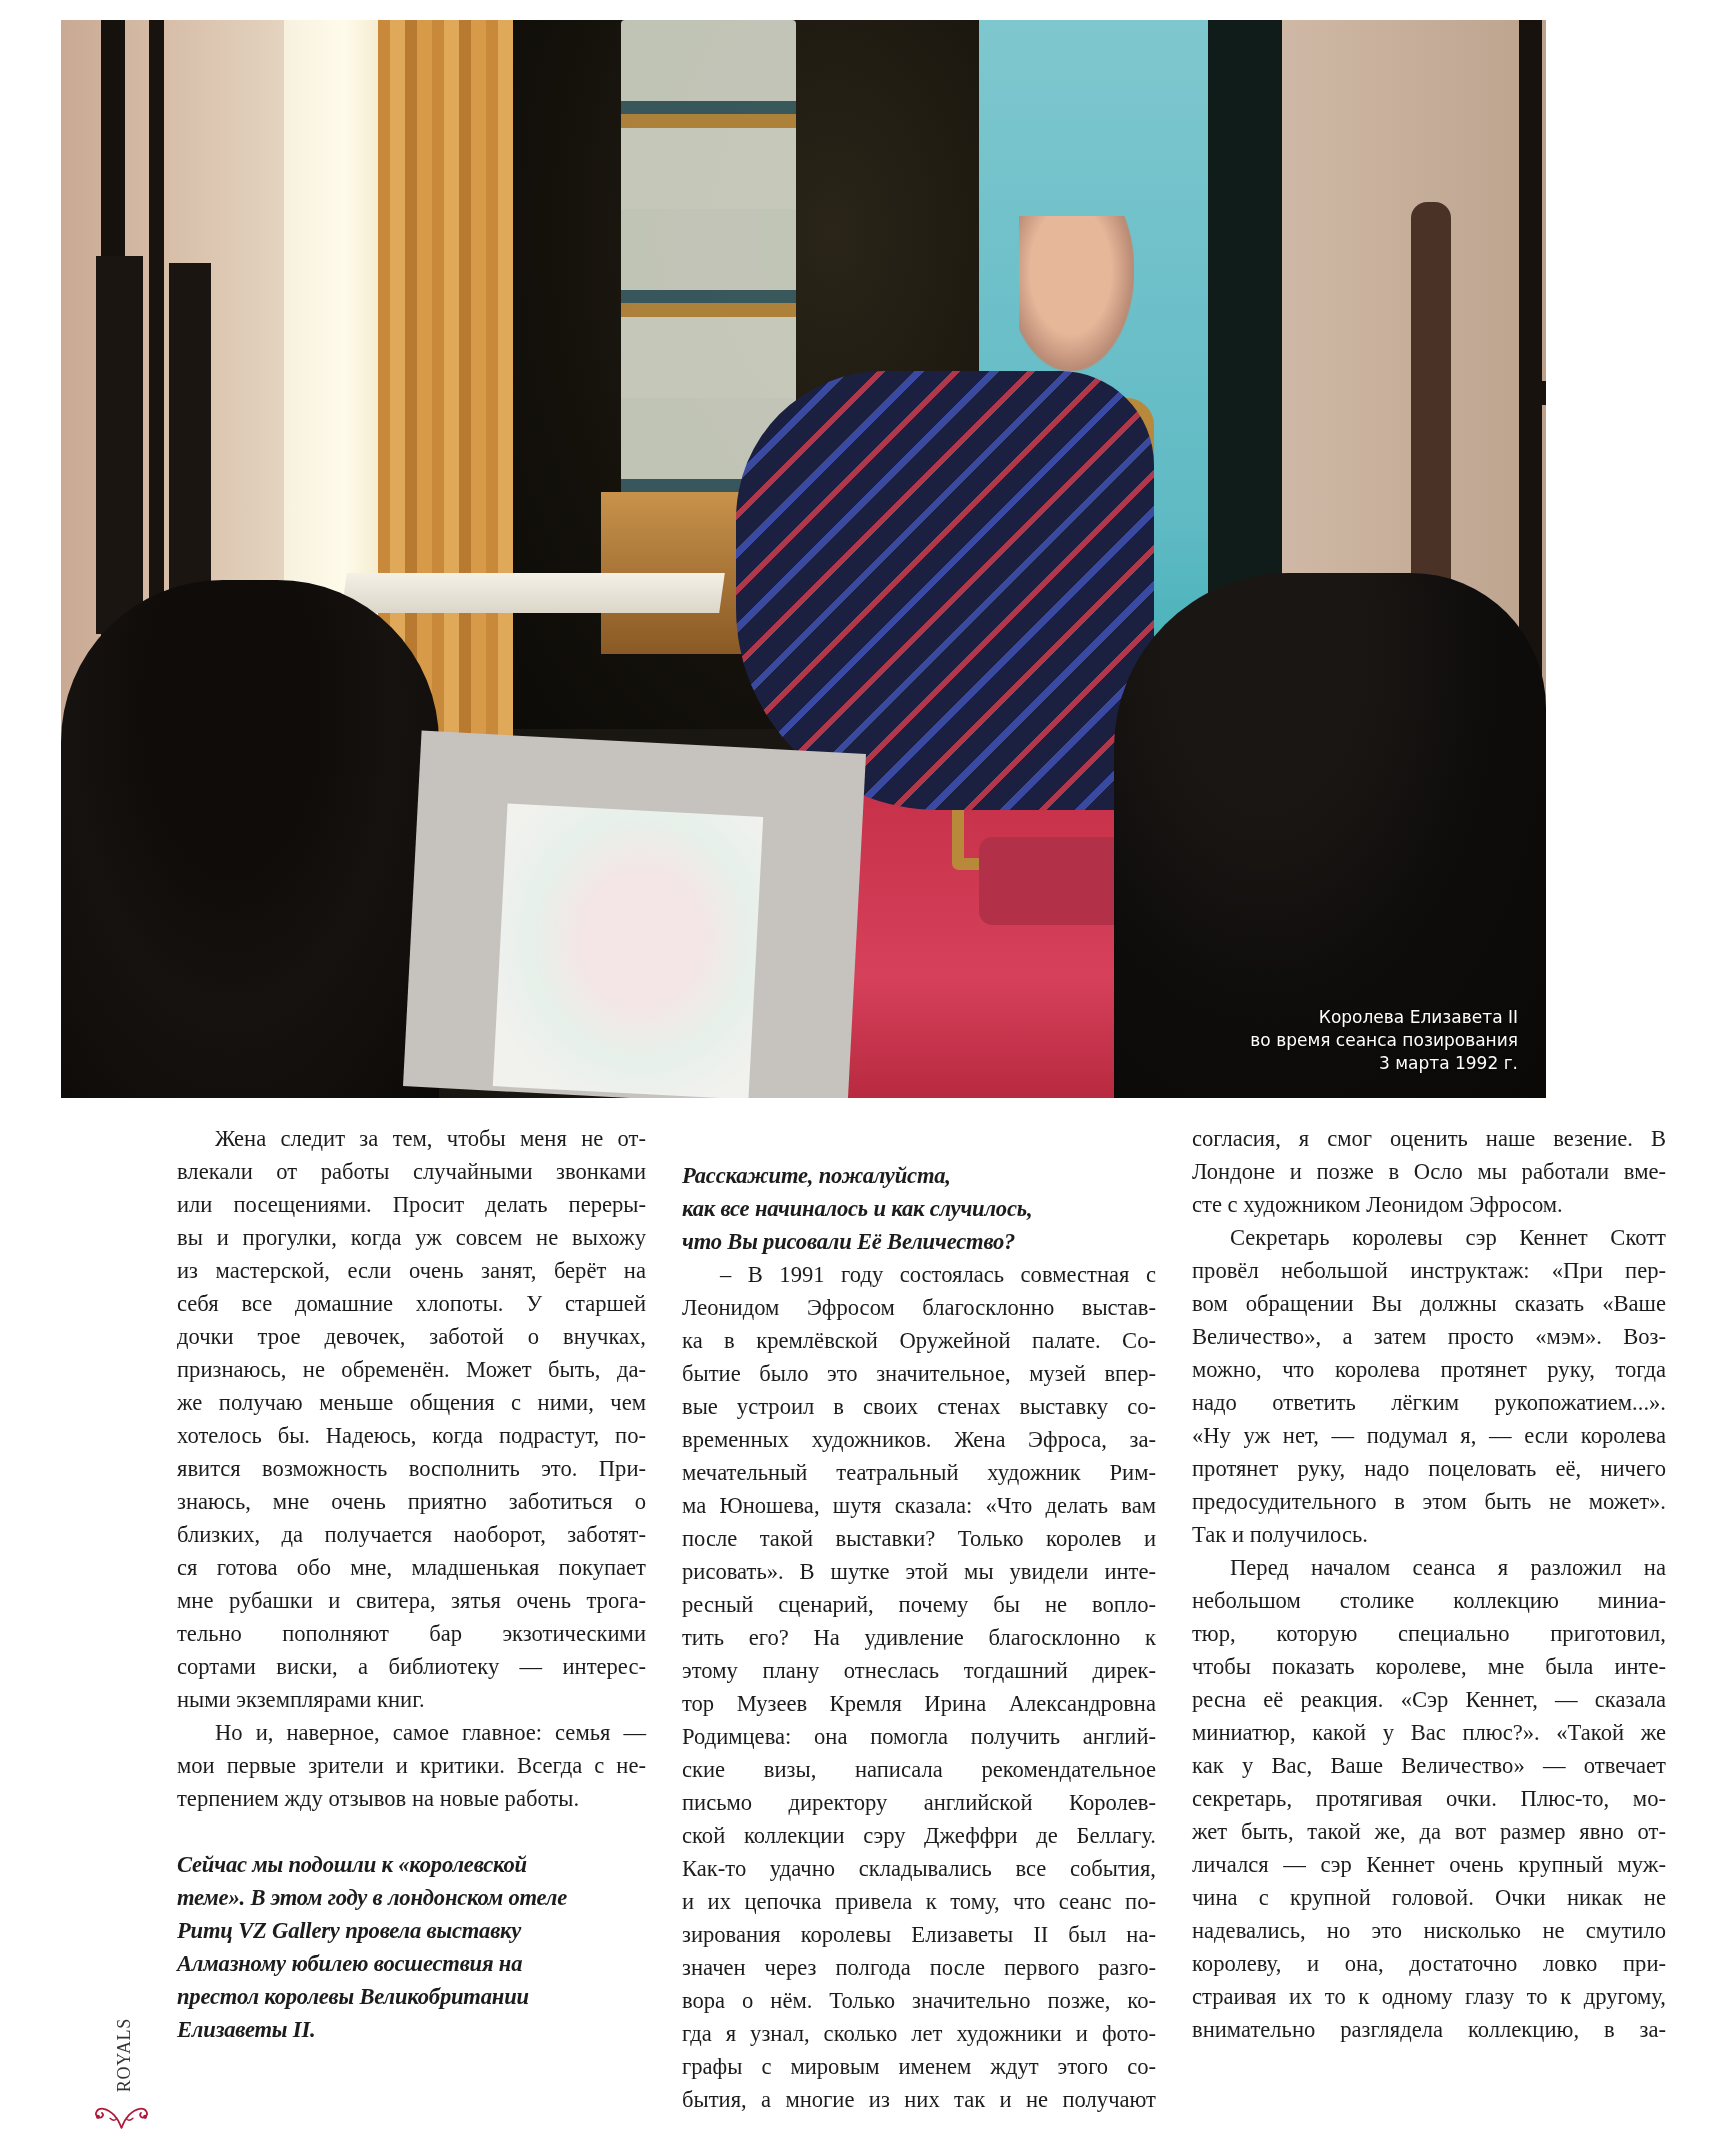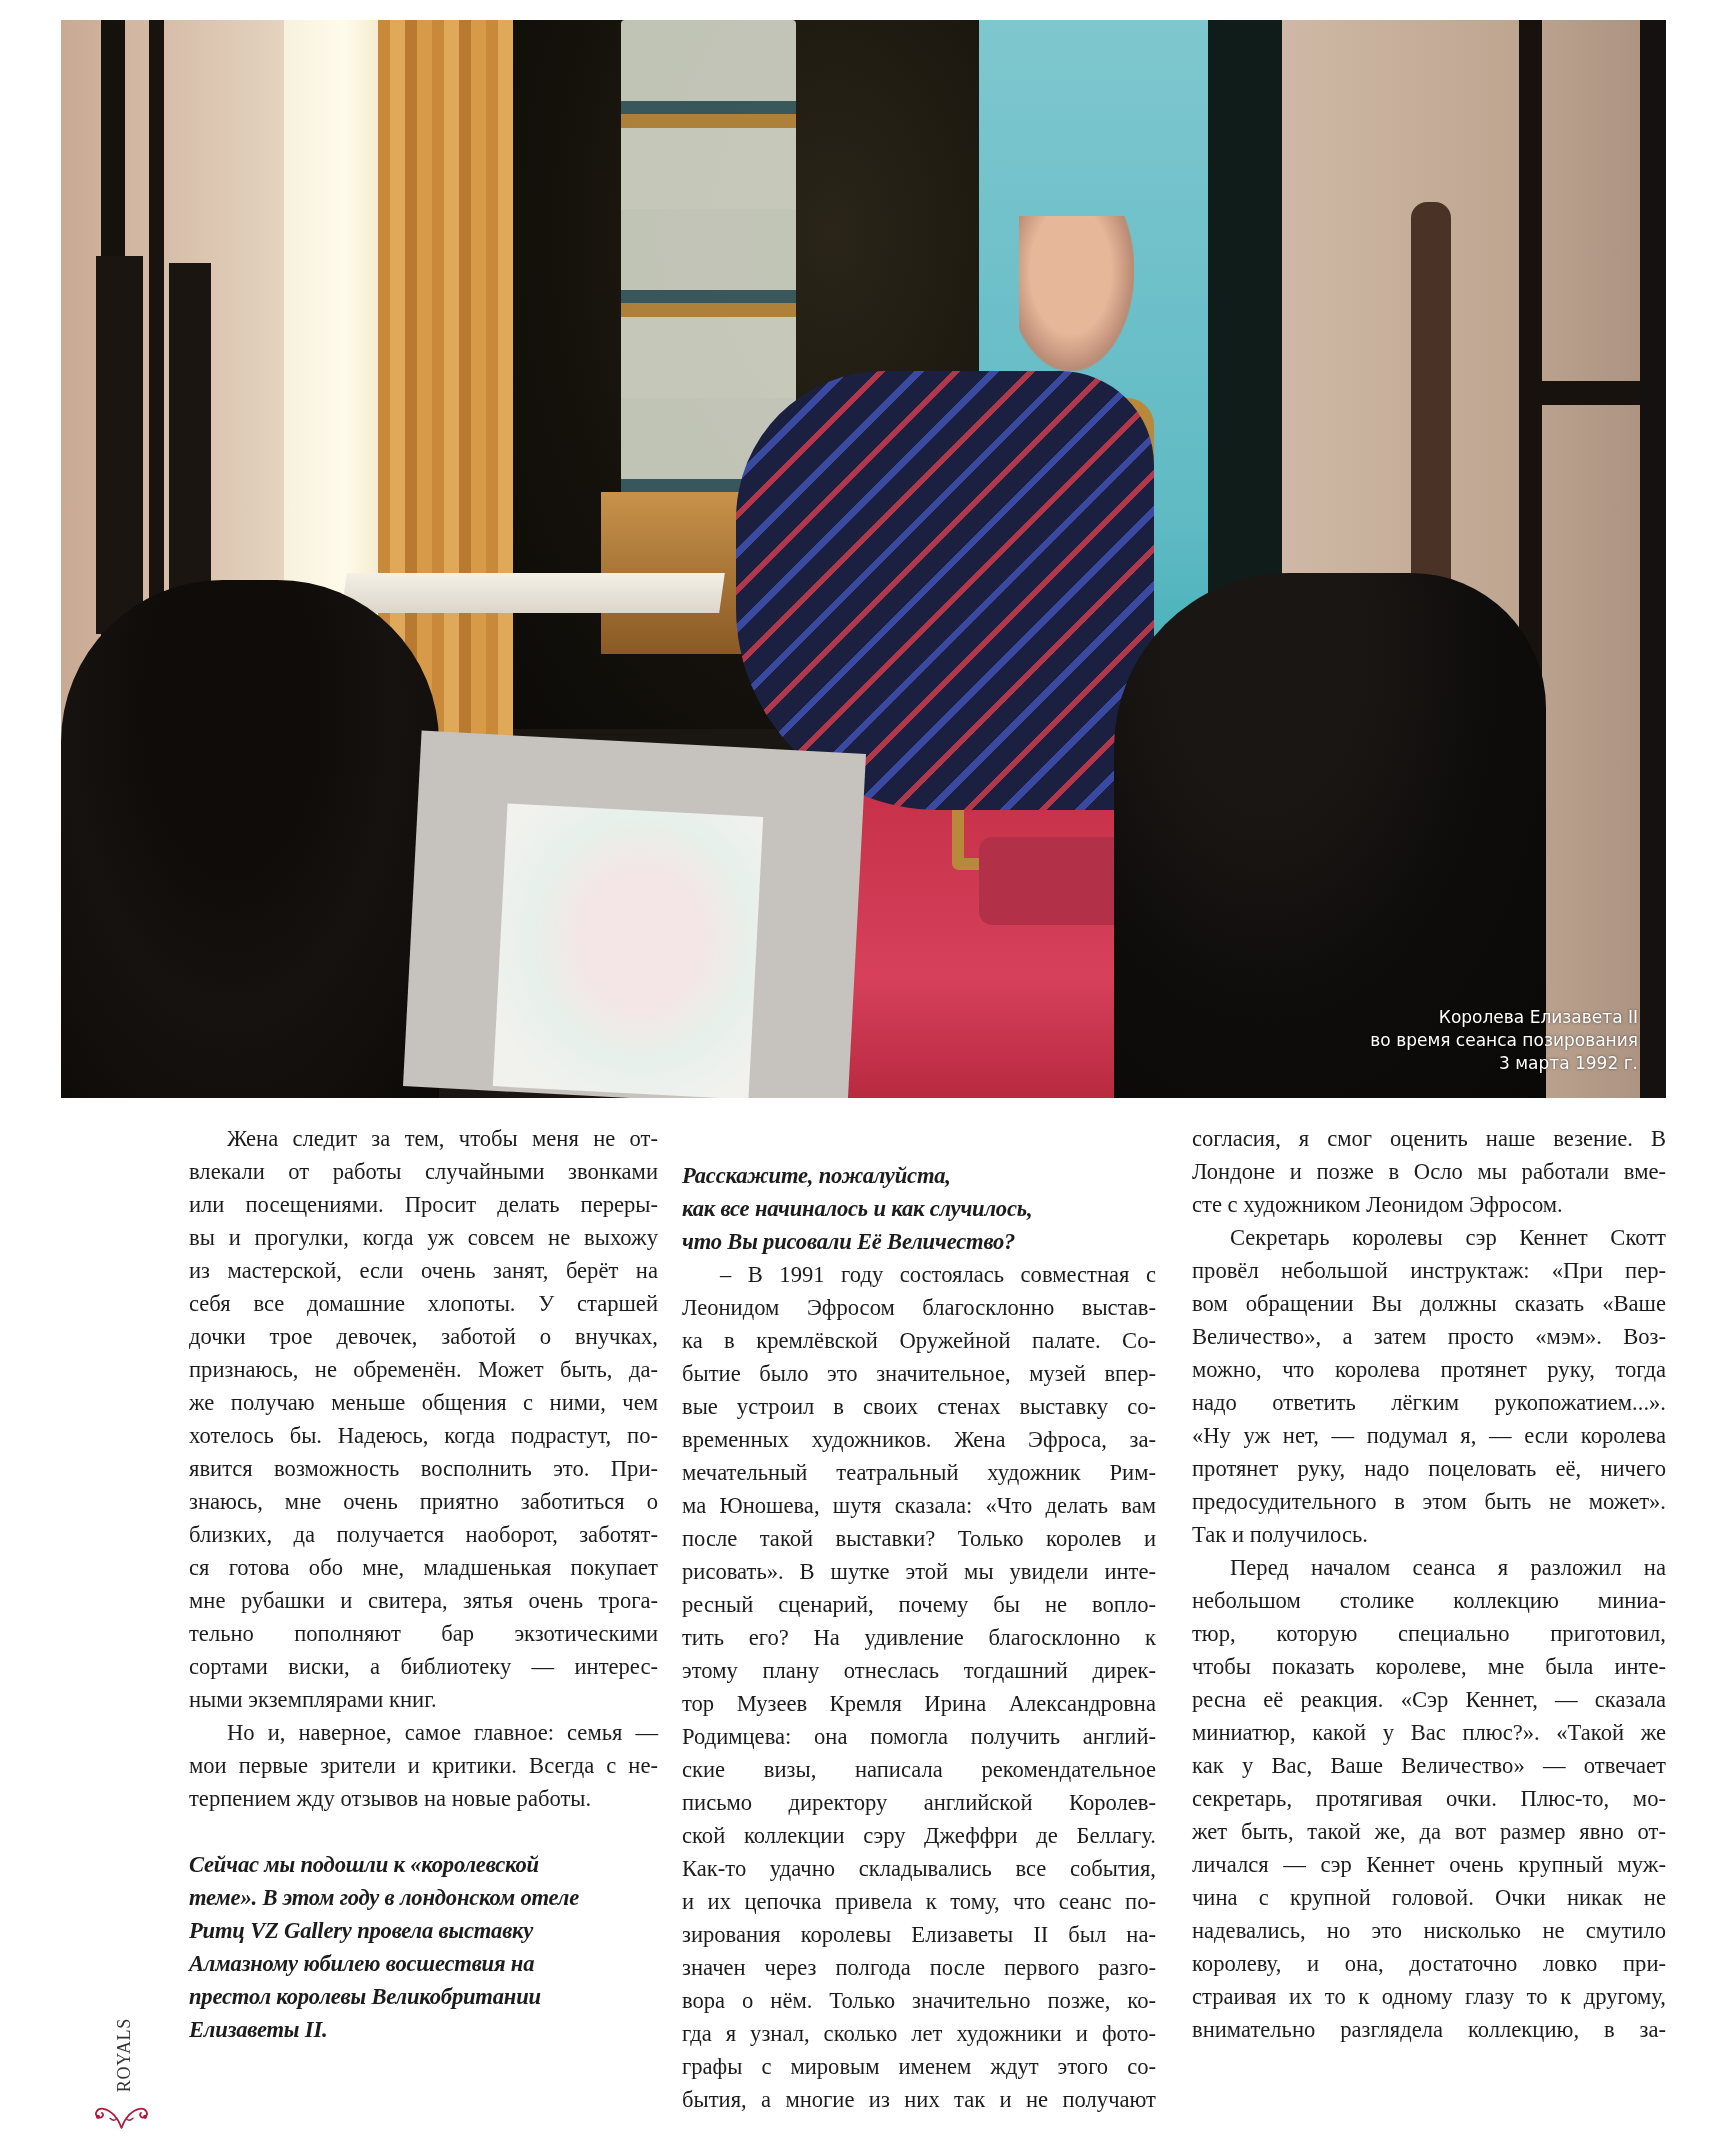--- a/index.html
+++ b/index.html
@@ -1,20 +1,20 @@
 <!DOCTYPE html>
 <html style="font-size:10.8px"><head>
 <meta charset="utf-8">
 <style>
   html, body { margin: 0; padding: 0; background: #ffffff; }
   body { width: 1728px; height: 2140px; position: relative; overflow: hidden;
          font-family: "Liberation Serif", "DejaVu Serif", serif; color: #1c1c1c; }
 
   
-  .photo { position: absolute; left: 61px; top: 19.6px; width: 1605px; height: 1078px;
+  .photo { position: absolute; left: 61px; top: 19.6px; width: 1485px; height: 1078px;
            overflow: hidden; background: #1a1612; }
   .photo .layer { position: absolute; }
   .ph-left-wall { left: 0; top: 0; width: 317px; height: 1078px;
       background: linear-gradient(90deg, #c9a993 0%, #d9c2ad 40%, #efe4d2 100%); }
   .ph-window { left: 223px; top: 0; width: 101px; height: 742px;
       background: linear-gradient(90deg, #f7f1de, #fffbea 60%, #f3e9cc); }
   .ph-easel-l1 { left: 40px; top: 0; width: 24px; height: 675px; background: #15110d; }
   .ph-easel-l2 { left: 88px; top: 0; width: 15px; height: 742px; background: #18130f; }
   .ph-easel-l3 { left: 35px; top: 236px; width: 47px; height: 378px; background: #1a1511; }
   .ph-easel-l4 { left: 108px; top: 243px; width: 42px; height: 378px; background: #1a1511; }
@@ -64,21 +64,21 @@
   .ph-table { left: 283px; top: 553px; width: 378px; height: 40px;
       background: linear-gradient(180deg, #f4f0e6, #dcd6ca); transform: skewX(-8deg); }
 
   .caption { position: absolute; right: 28px; bottom: 23px; text-align: right;
       font-family: "DejaVu Sans", "Liberation Sans", sans-serif; font-size: 17px; line-height: 23px;
       color: #ffffff; text-shadow: 0 0 2.7px rgba(0,0,0,0.6); }
 
   
   .col { position: absolute; top: 1122px; font-size: 22.6px; line-height: 33px;
          text-align: justify; hyphens: manual; }
-  .col1 { left: 189px; width: 469px; }
+  .col1 { left: 177px; width: 469px; }
   .col2 { left: 682px; width: 474px; margin-top: 37px; }
   .col3 { left: 1192px; width: 474px; }
   .col p { margin: 0; text-indent: 0; }
   .col p.q { font-style: italic; font-weight: bold; text-align: left; letter-spacing: -0.2px; }
   .spacer { height: 33px; }
   .line { display: block; text-align: justify; text-align-last: justify; white-space: nowrap; }
   .line.last { text-align-last: left; }
   .line.ind { padding-left: 38px; }
 
   

